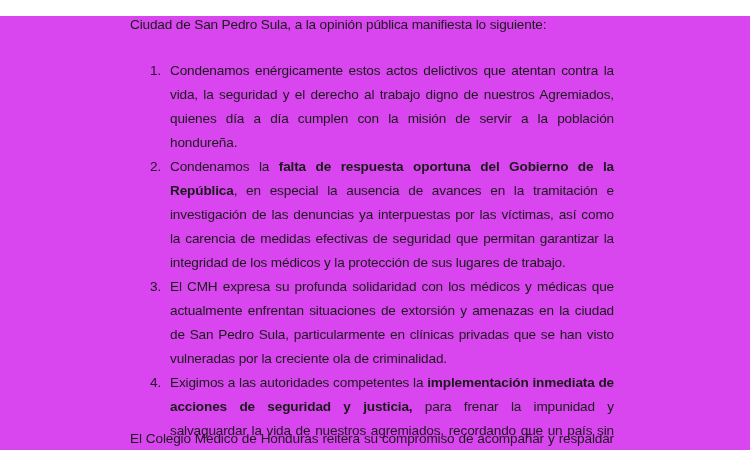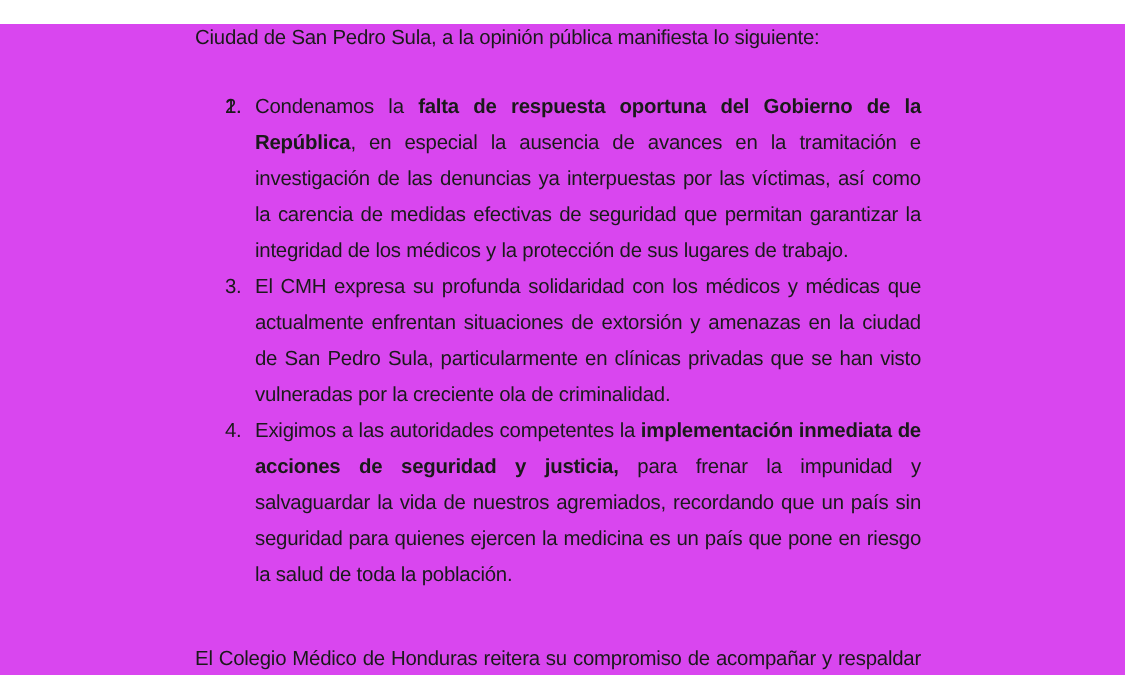--- a/index.html
+++ b/index.html
@@ -72,21 +72,21 @@
 </head>
 <body>
 
 <div class="page">
 
   <div class="text-block intro">Ciudad de San Pedro Sula, a la opinión pública manifiesta lo siguiente:</div>
 
   <ol class="list">
     <li class="list-item" style="margin-bottom:0;">
       <span class="num">1.</span>
-      <strong></strong><span></span>
+      <span>Condenamos enérgicamente estos actos delictivos que atentan contra la vida, la seguridad y el derecho al trabajo digno de nuestros Agremiados, quienes día a día cumplen con la misión de servir a la población hondureña.</span><strong></strong><span></span>
     </li>
     <li class="list-item">
       <span class="num">2.</span>
       <span>Condenamos la </span><strong>falta de respuesta oportuna del Gobierno de la República</strong><span>, en especial la ausencia de avances en la tramitación e investigación de las denuncias ya interpuestas por las víctimas, así como la carencia de medidas efectivas de seguridad que permitan garantizar la integridad de los médicos y la protección de sus lugares de trabajo.</span>
     </li>
     <li class="list-item">
       <span class="num">3.</span>
       <span>El CMH expresa su profunda solidaridad con los médicos y médicas que actualmente enfrentan situaciones de extorsión y amenazas en la ciudad de San Pedro Sula, particularmente en clínicas privadas que se han visto vulneradas por la creciente ola de criminalidad.</span><strong></strong><span></span>
     </li>
     <li class="list-item">

